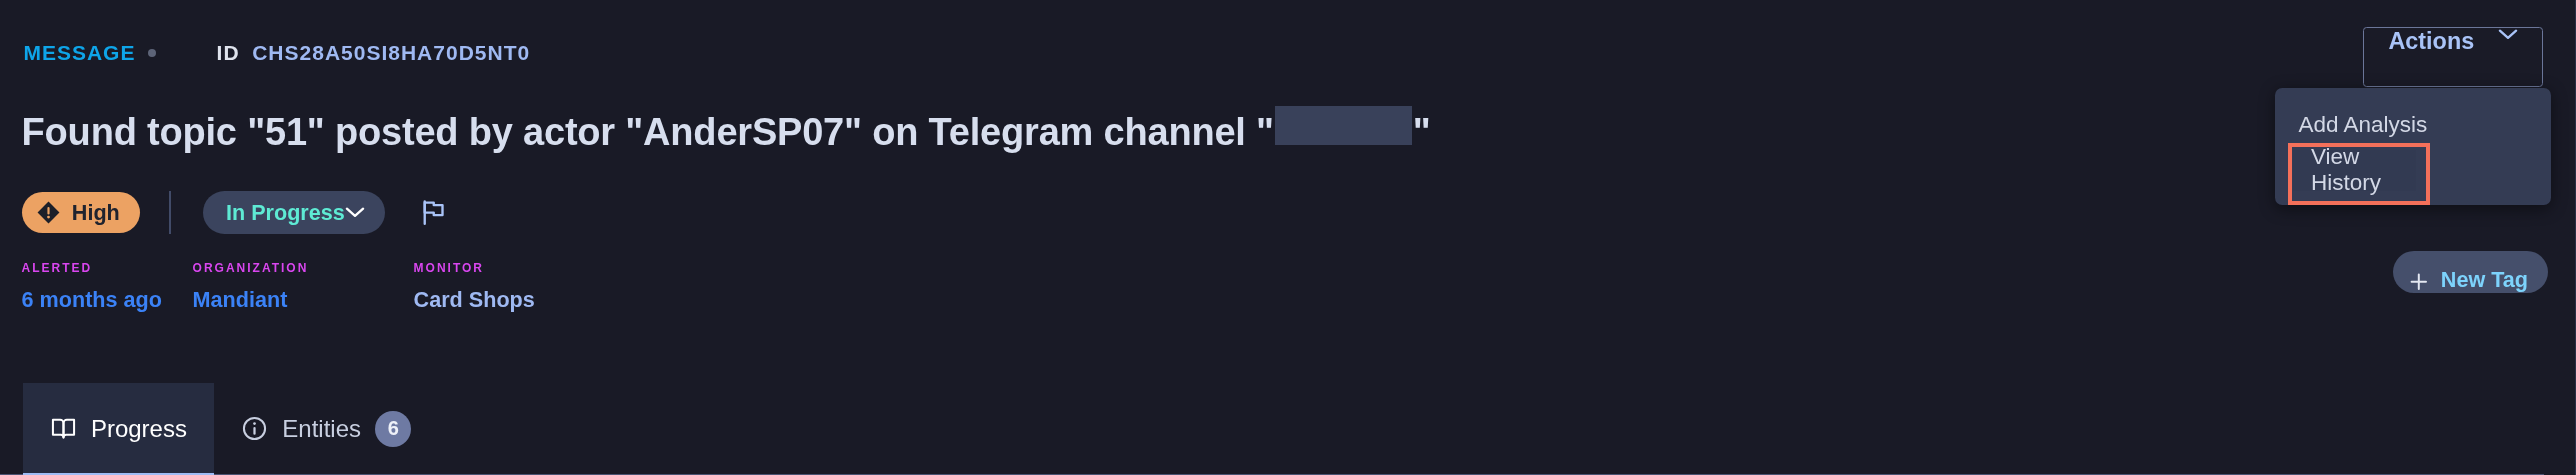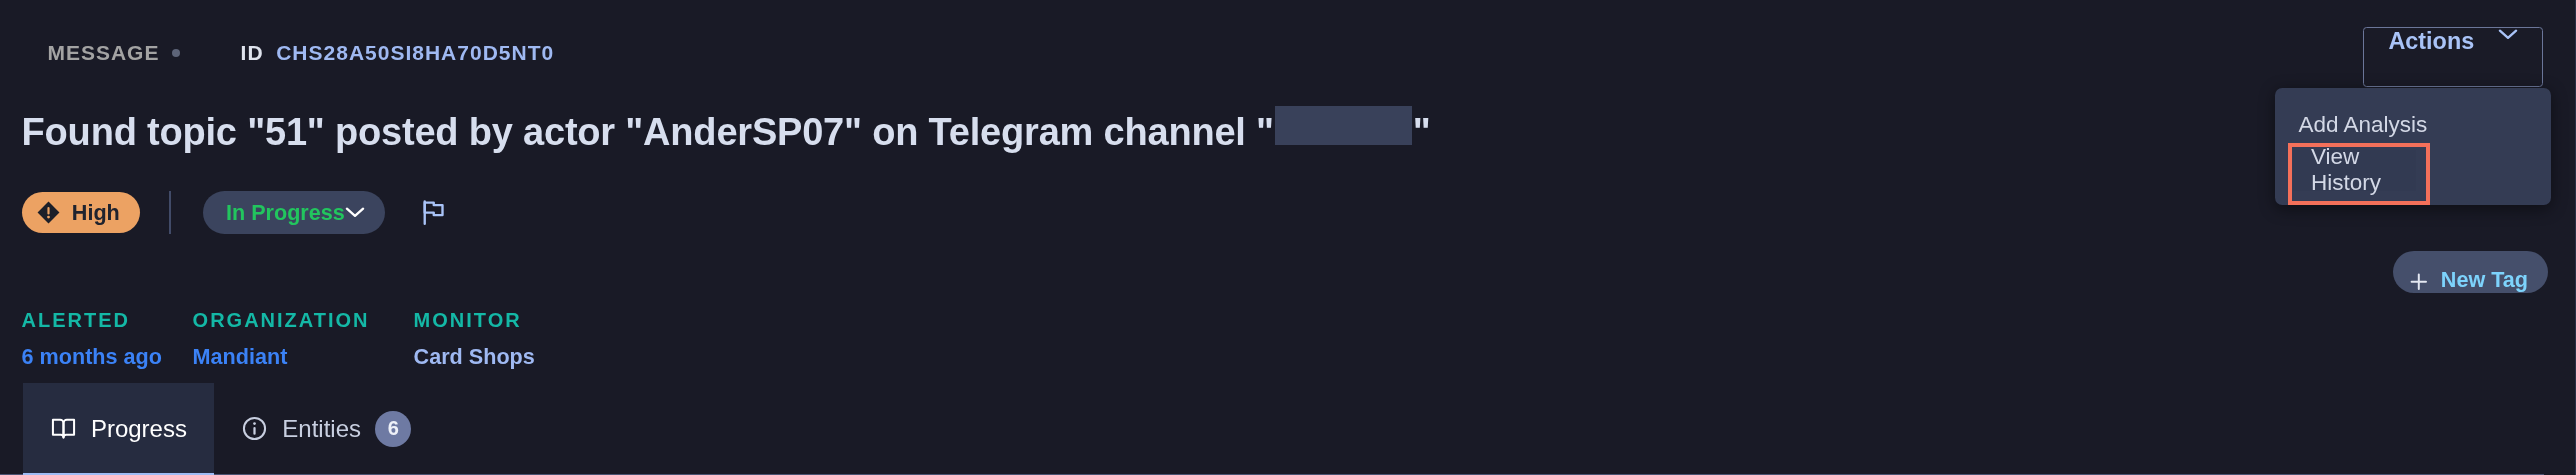--- a/index.html
+++ b/index.html
@@ -25,21 +25,21 @@
     position: absolute;
     left: 23.4px;
     top: 41px;
     display: flex;
     align-items: center;
     gap: 12.6px;
     font-size: 21px;
     font-weight: bold;
     letter-spacing: 1px;
   }
-  .eyebrow .kind { color: #a3a3a3; margin-left: 24px; }
+  .eyebrow .kind { color: #0ea5e9; }
   .eyebrow .dot {
     width: 8px; height: 8px; border-radius: 50%;
     background: #5d6478;
   }
   .eyebrow .idlabel { color: #dfe3ed; padding-left: 48px; }
   .eyebrow .idvalue { color: #9fb9f2; }
 
   
   .title {
     position: absolute;
@@ -93,21 +93,21 @@
     background: #414b68;
     margin: 0 32px 0 29px;
   }
   .status-pill {
     display: flex;
     align-items: center;
     height: 43px;
     padding: 0 20px 0 23.4px;
     border-radius: 23.4px;
     background: #3b445e;
-    color: #22c55e;
+    color: #5eead4;
     font-size: 21.6px;
     font-weight: bold;
     cursor: pointer;
   }
   .chev { width: 20px; height: 12.6px; display: block; }
   .flag-btn {
     margin-left: 31px;
     width: 36px; height: 36px;
     display: flex; align-items: center; justify-content: center;
     cursor: pointer;
@@ -118,25 +118,24 @@
   .meta-row {
     position: absolute;
     left: 21.6px;
     top: 261px;
     display: flex;
   }
   .meta-col { display: flex; flex-direction: column; gap: 11.7px; }
   .meta-col:nth-child(1) { width: 171px; }
   .meta-col:nth-child(2) { width: 221px; }
   .meta-label {
-    font-size: 20px;
+    font-size: 12px;
     font-weight: bold;
     letter-spacing: 2px;
-    color: #14b8a6;
-    margin-top: 48px;
+    color: #d946ef;
   }
   .meta-value {
     font-size: 21.6px;
     font-weight: bold;
     color: #3b82f6;
   }
   .meta-value.link { color: #9fb9f2; cursor: pointer; }
 
   
   .tabs {

